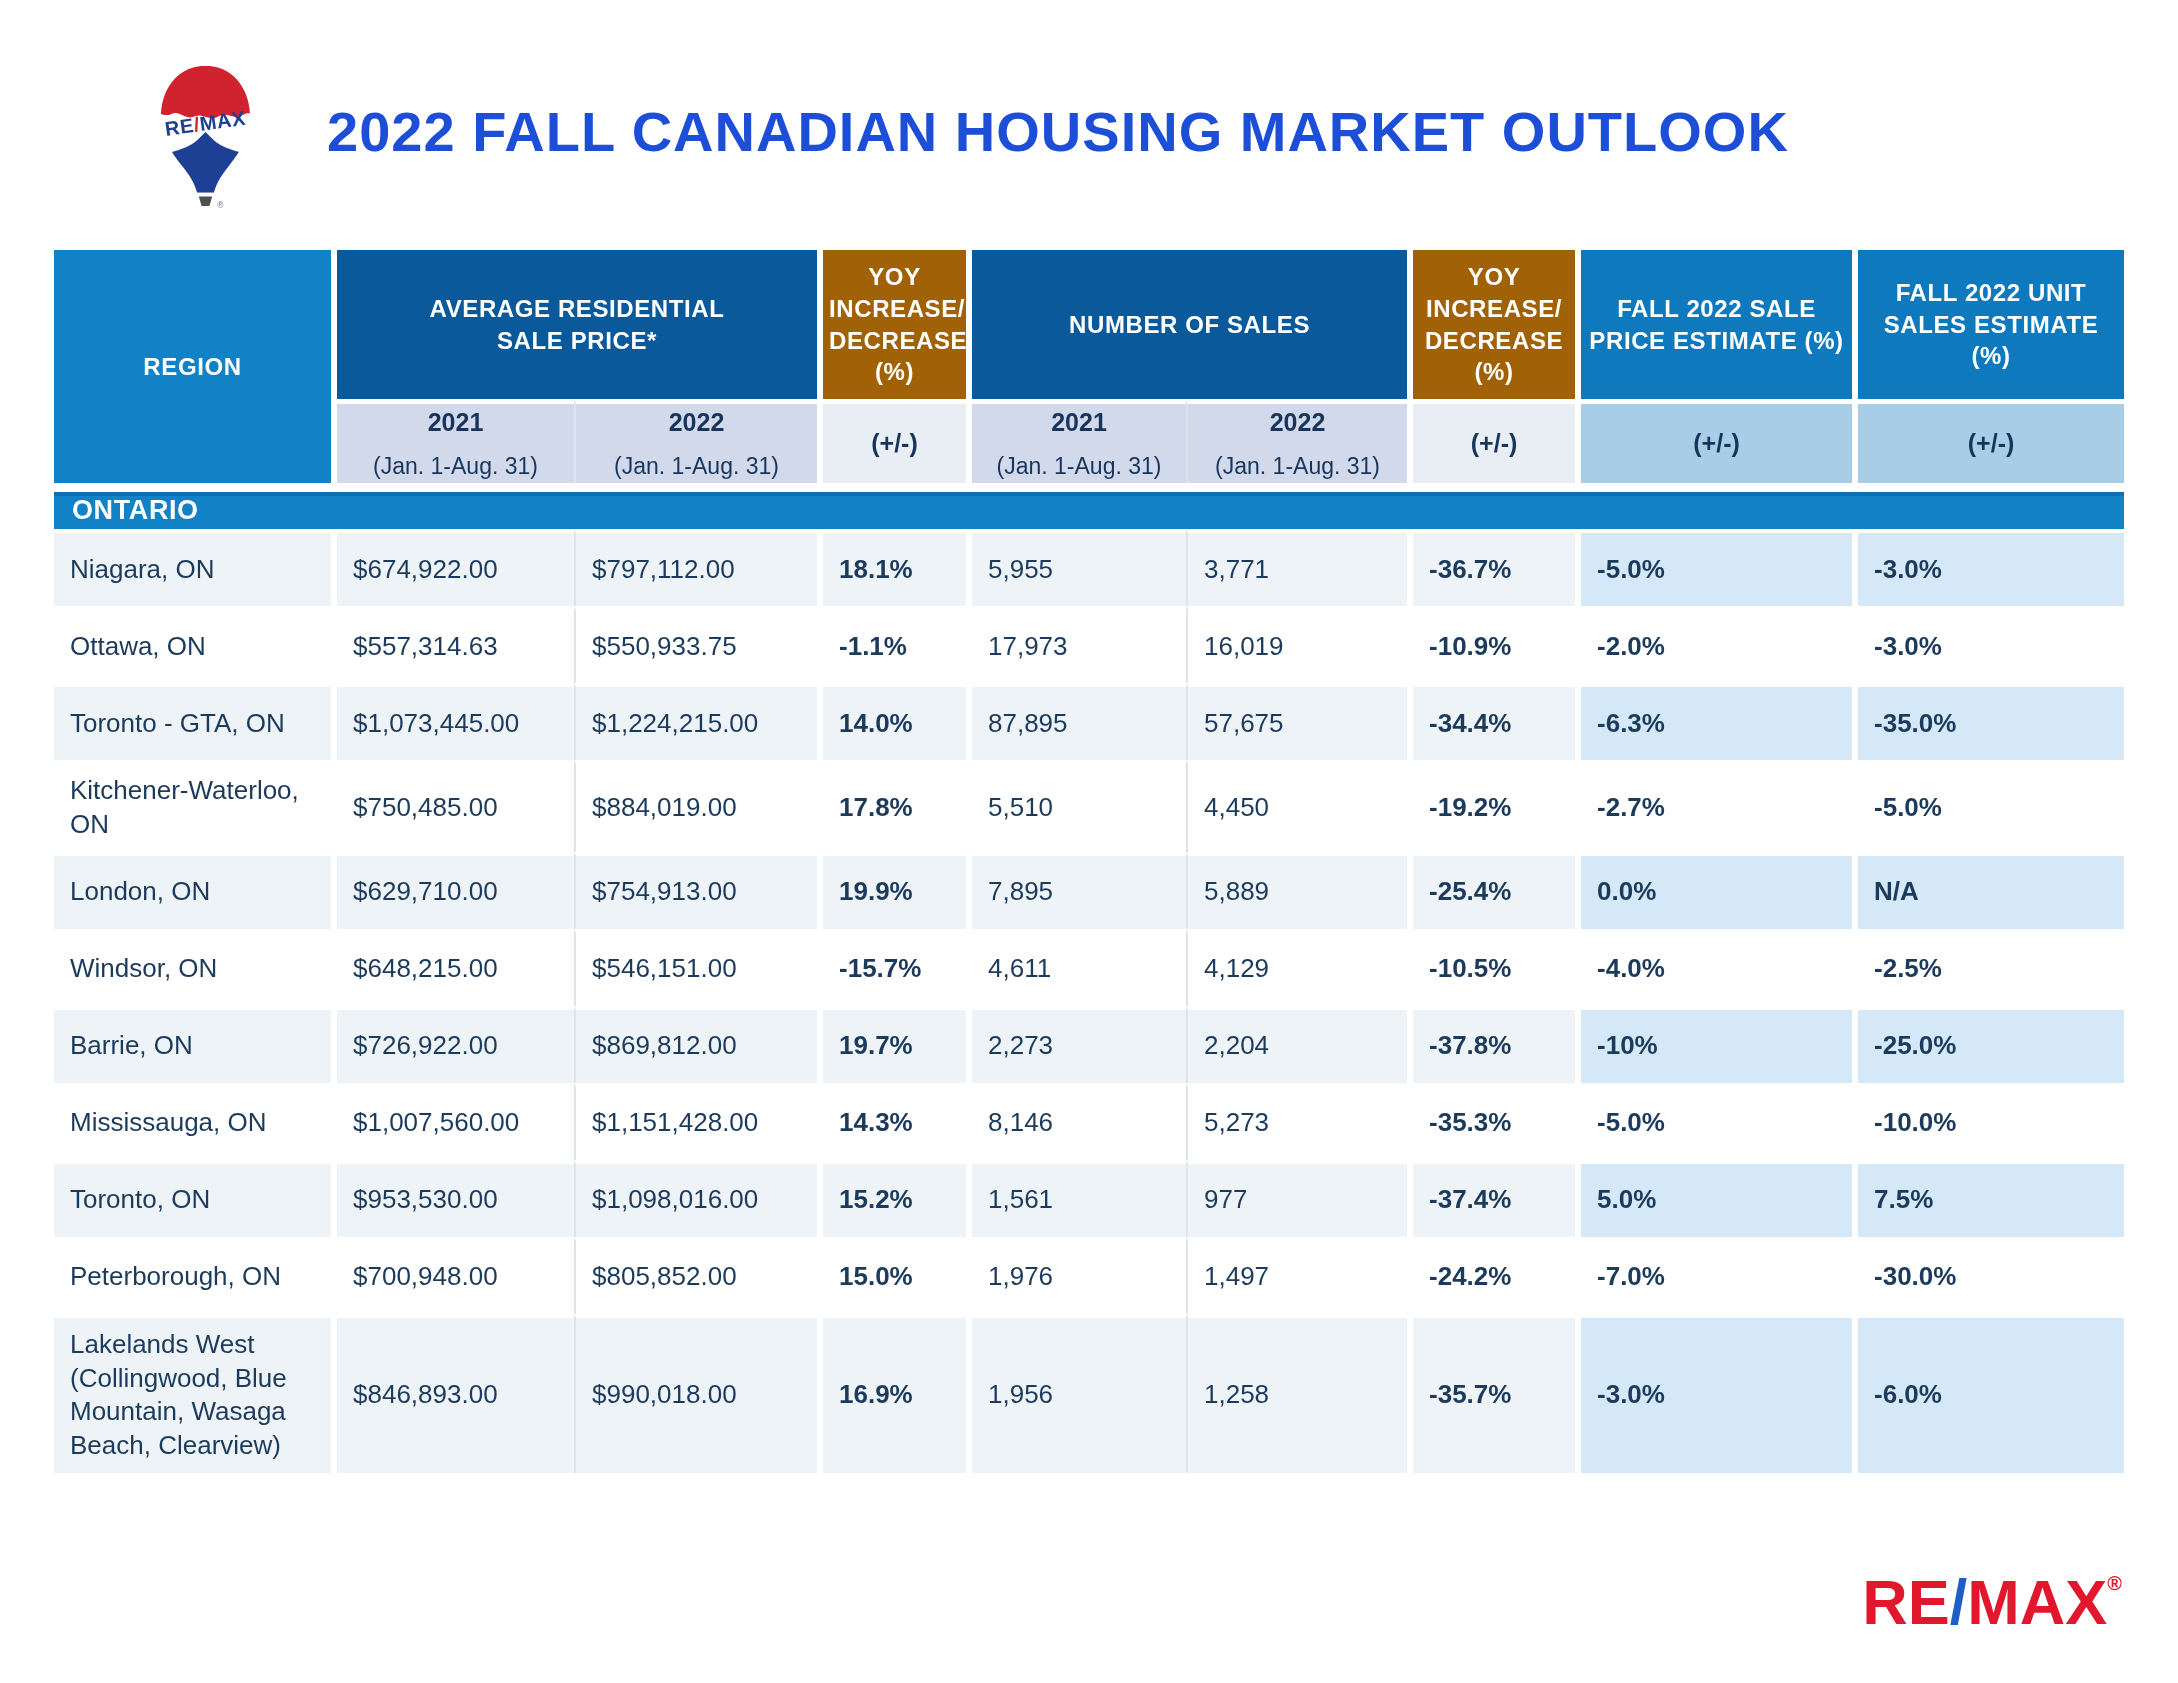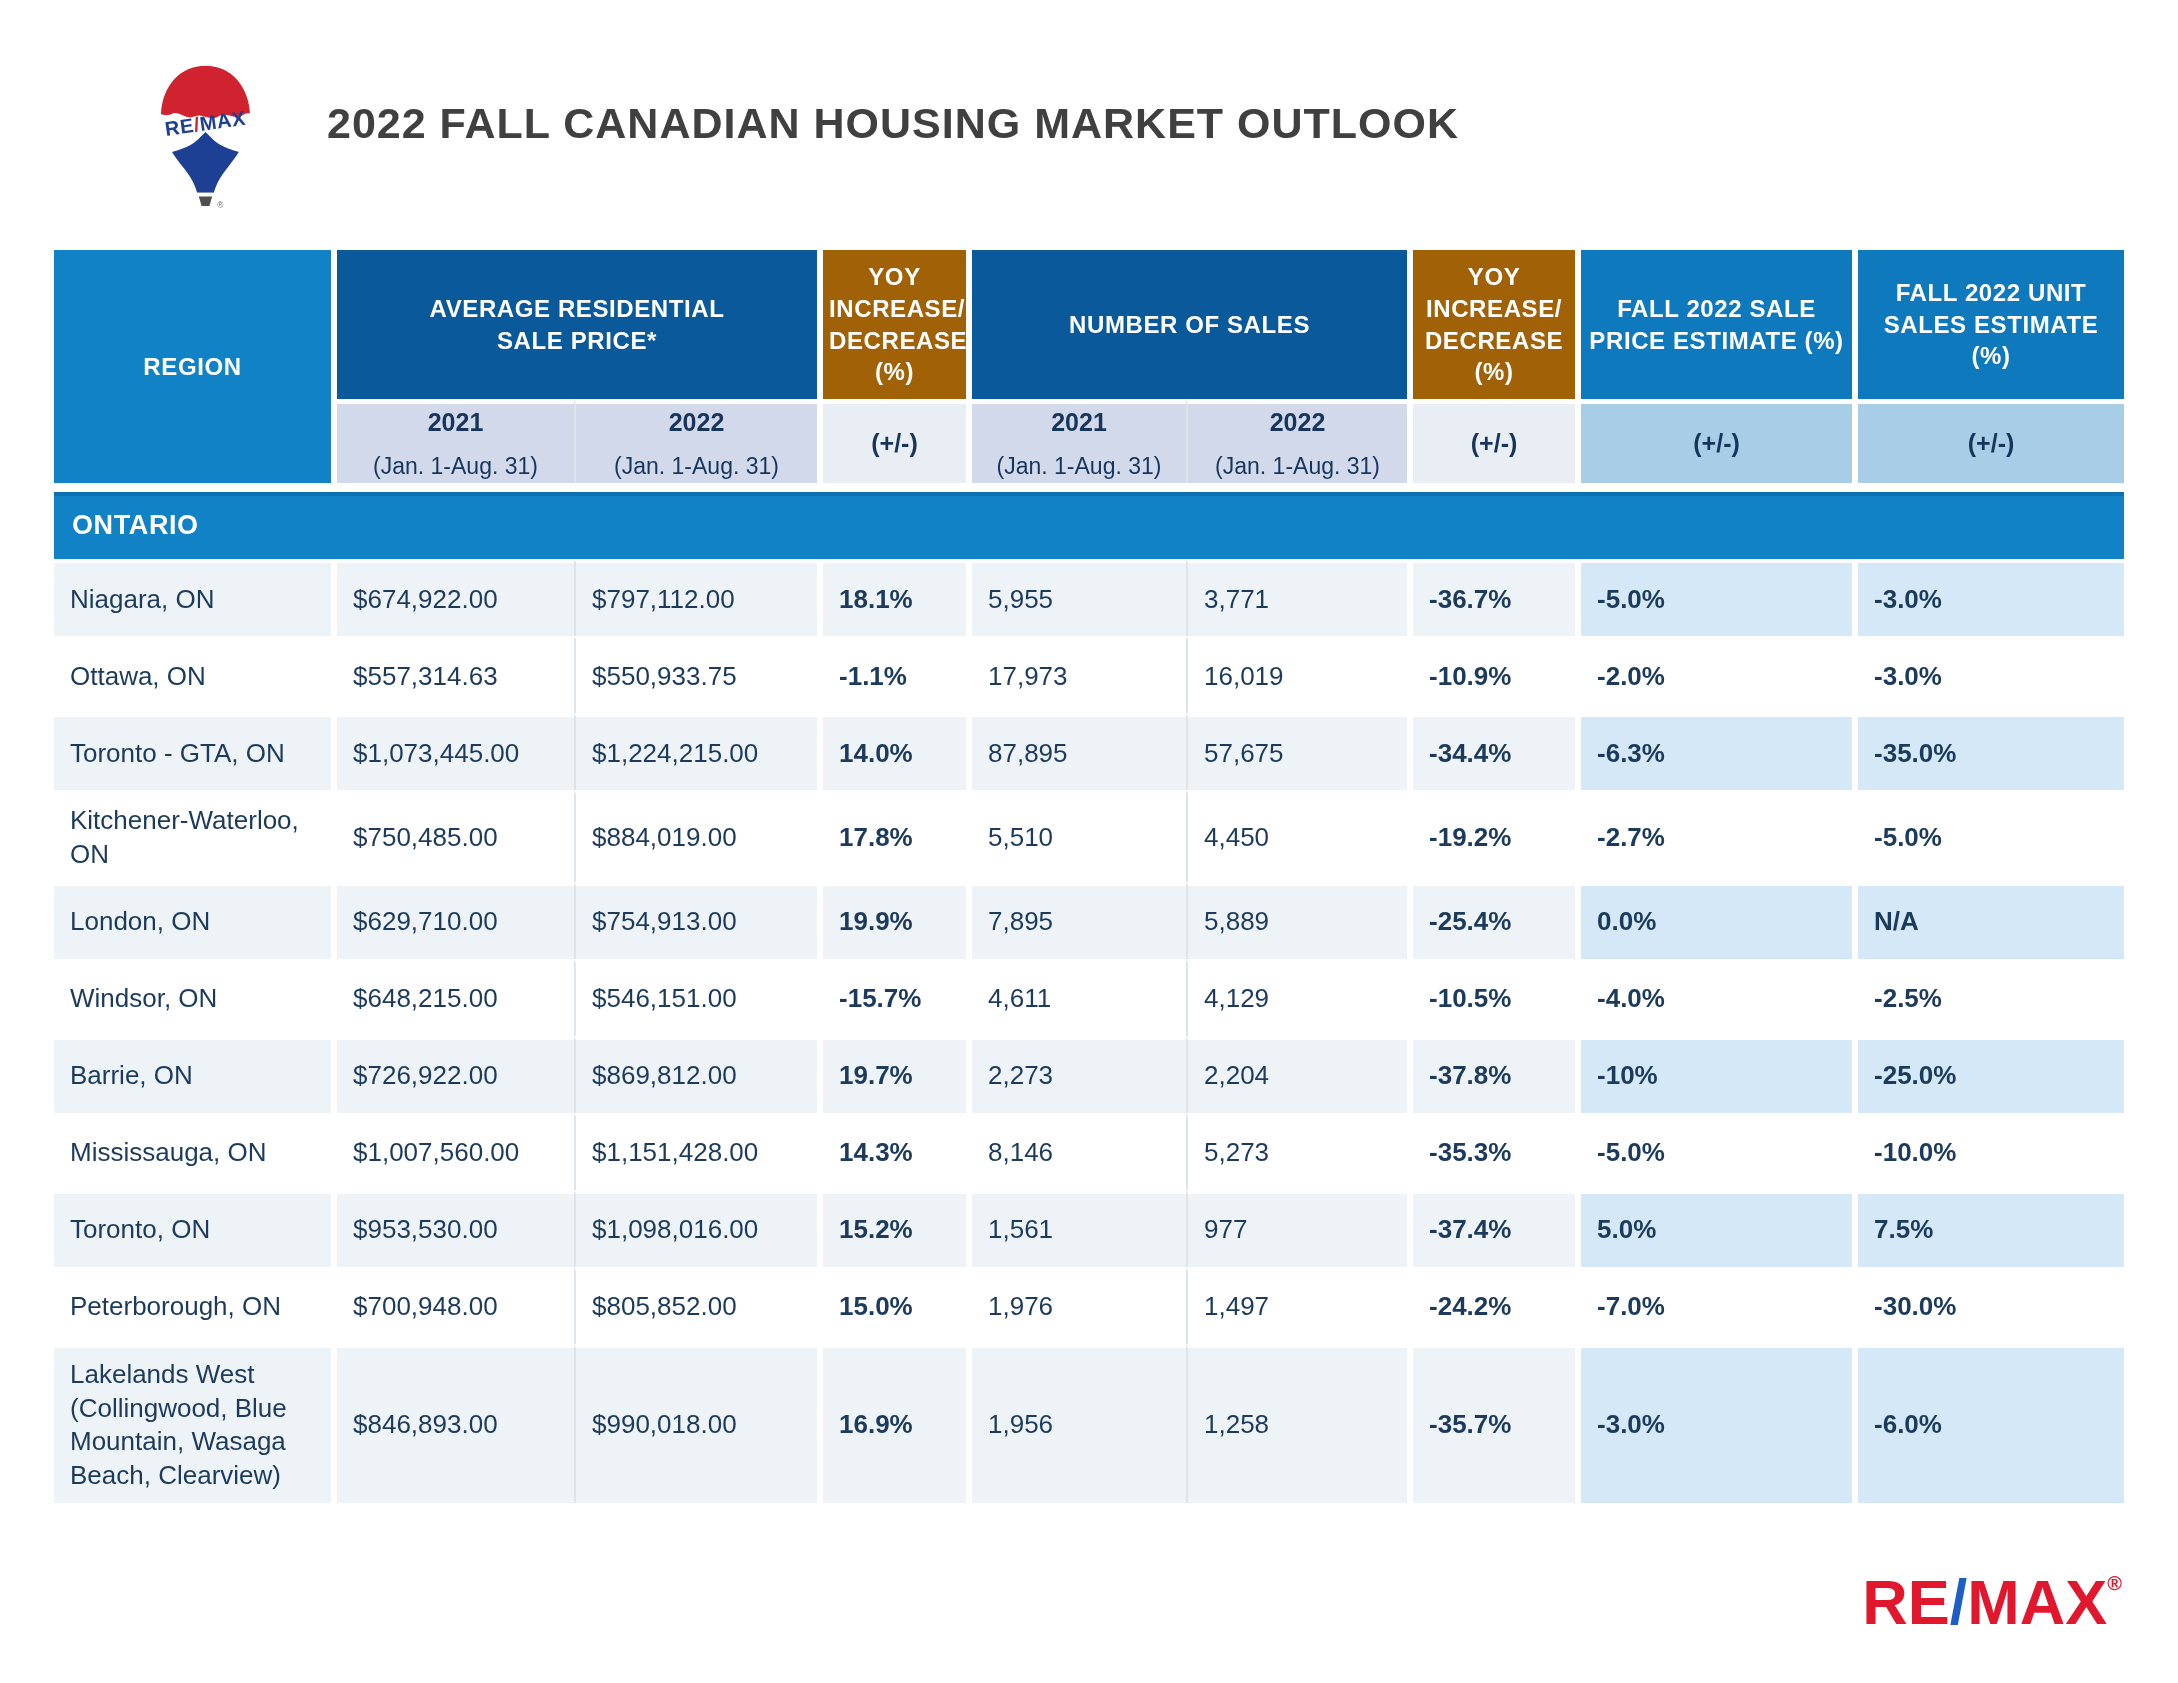--- a/index.html
+++ b/index.html
@@ -8,22 +8,22 @@
     width: 2178px; height: 1683px; position: relative;
     background: #ffffff; overflow: hidden;
     font-family: "Liberation Sans", sans-serif;
     color: #1b3a5c;
   }
 
   
   .balloon-logo { position: absolute; left: 147px; top: 57px; width: 117px; height: 170px; }
   .page-title {
     position: absolute; left: 327px; top: 99px; margin: 0;
-    font-size: 43px; font-weight: bold; letter-spacing: 1px;
-    color: #404040; white-space: nowrap;
+    font-size: 56px; font-weight: bold; letter-spacing: 1px;
+    color: #1d4ed8; white-space: nowrap;
   }
 
   
   table.outlook {
     position: absolute; left: 54px; top: 250px; width: 2069px;
     border-collapse: separate; border-spacing: 0; table-layout: fixed;
   }
   th, td { box-sizing: border-box; }
 
   
@@ -49,21 +49,21 @@
   }
   .sh-year { background: #d2d9ea; }
   .sh-year .yr  { display: block; font-weight: bold; font-size: 25px; line-height: 1.15; }
   .sh-year .rng { display: block; font-weight: normal; font-size: 23px; line-height: 1.15; margin-top: 16px; }
   .sh-pm   { background: #e9edf4; font-weight: bold; font-size: 25px; }
   .sh-blue { background: #a7cee6; font-weight: bold; font-size: 25px; }
 
   
   .section-row td {
     background: #1182c5; color: #ffffff; font-weight: bold; font-size: 27px;
-    letter-spacing: 0.6px; text-align: left; padding: 18px 18px;
+    letter-spacing: 0.6px; text-align: left; padding: 3px 18px;
     border-top: 9px solid #ffffff;
     box-shadow: inset 0 4px 0 rgba(10, 98, 160, 0.55);
   }
 
   
   tbody td.cell {
     height: 77px; border-top: 4px solid #ffffff; background: #ffffff;
     color: #1b3a5c; font-size: 26px; line-height: 1.3;
     padding: 10px 16px; vertical-align: middle; text-align: left;
   }

